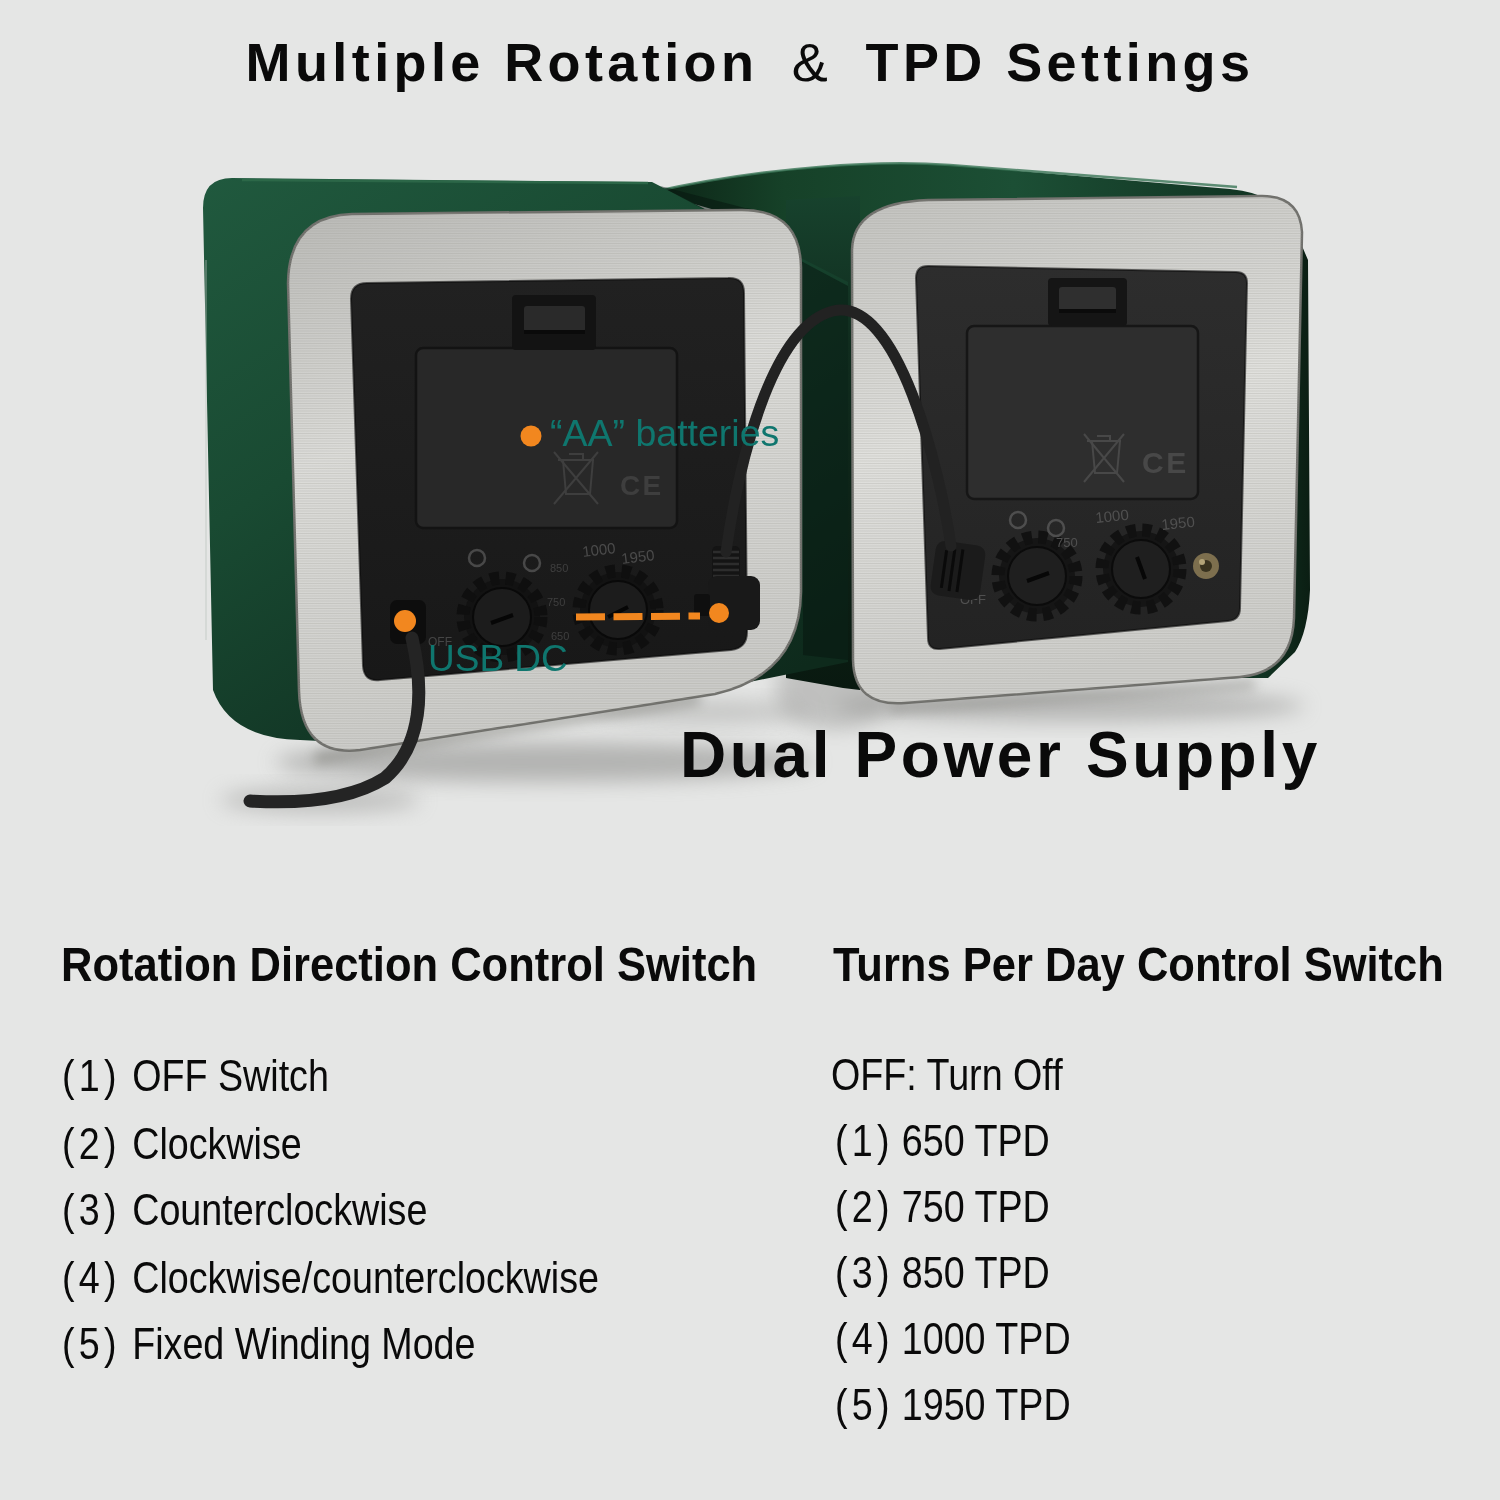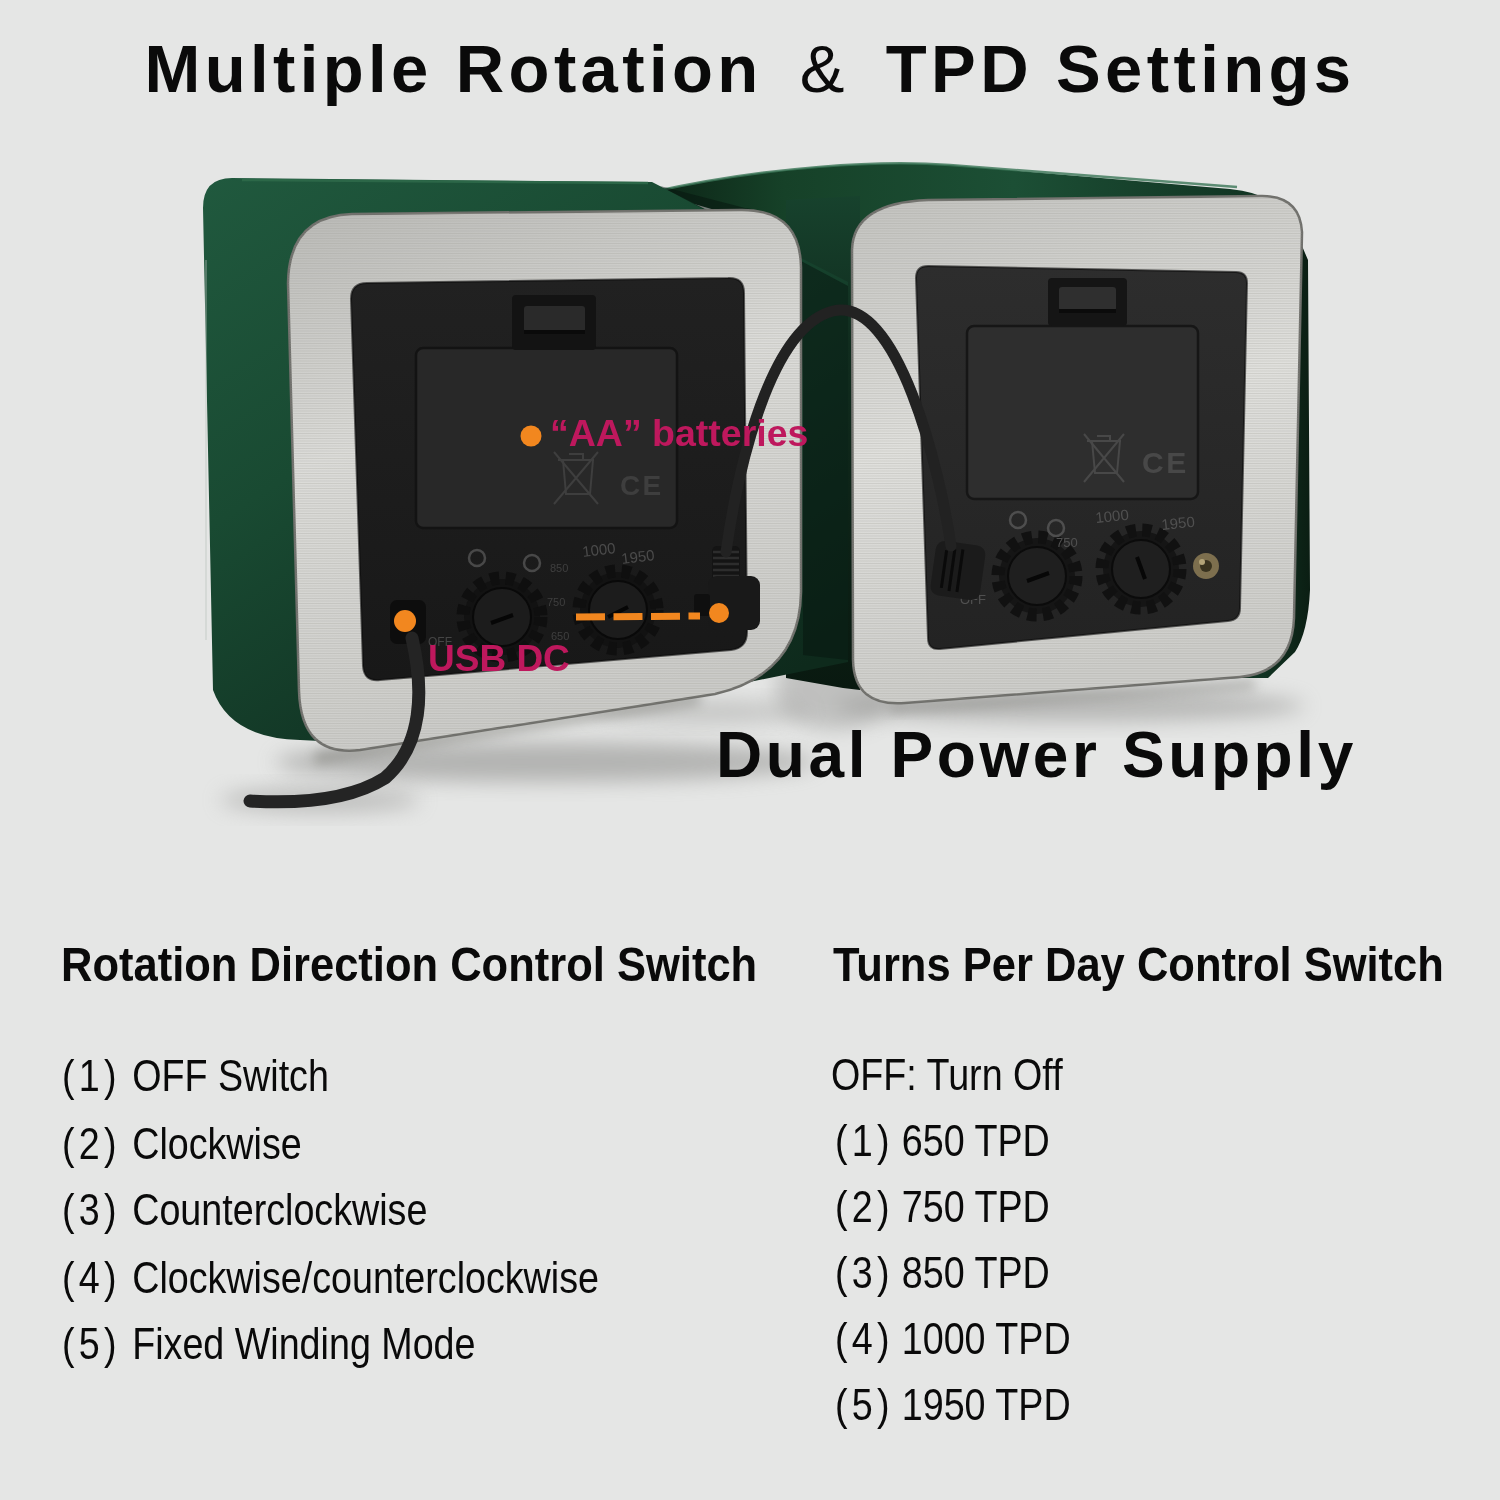--- a/index.html
+++ b/index.html
@@ -1,16 +1,16 @@
 <!DOCTYPE html>
 <html><head><meta charset="utf-8"><style>
 html,body{margin:0;padding:0;width:1500px;height:1500px;background:#e5e6e5;overflow:hidden}
 body{font-family:"Liberation Sans",sans-serif;position:relative}
 .abs{position:absolute}
-.wt{color:#be185d;font-weight:bold;line-height:1;white-space:nowrap}
+.wt{color:#0f766e;font-weight:normal;line-height:1;white-space:nowrap}
 .bt{color:#0a0a0a;line-height:1;white-space:nowrap}
 .ctitle{font-weight:bold;font-size:49px;transform:scaleX(0.888);transform-origin:0 0}
 .row{font-size:44px;transform:scaleX(0.856);transform-origin:0 0}
 .lp{display:inline-block;letter-spacing:5px}
 .lrow .lp{width:82px}
 .rrow .lp{width:78px}
 </style></head>
 <body>
 <svg class="abs" style="left:0;top:0" width="1500" height="1500" viewBox="0 0 1500 1500">
 <defs>
@@ -181,23 +181,23 @@
 <rect x="694" y="594" width="16" height="22" rx="3" fill="#0f0f0f"></rect>
 
 <path d="M726,552 C738,468 770,327 833,311 C898,296 940,470 951,546" fill="none" stroke="#222" stroke-width="11" stroke-linecap="round"></path>
 
 <circle cx="531" cy="436" r="10.5" fill="#f2871f"></circle>
 <circle cx="405" cy="621" r="11" fill="#f2871f"></circle>
 <circle cx="719" cy="613" r="10" fill="#f2871f"></circle>
 <path d="M576,617 L700,616" stroke="#f2871f" stroke-width="7" stroke-dasharray="29 8.5"></path>
 </svg>
 
-<div class="abs bt" id="ttl" style="left:0;top:35px;width:1500px;text-align:center;font-weight:bold;font-size:67px;line-height:1;letter-spacing:4.4px">Multiple Rotation <span style="font-weight:400;margin:0 14px">&amp;</span> TPD Settings</div>
-
-<div class="abs bt" id="dps" style="left:716px;top:723px;font-weight:bold;font-size:64px;line-height:1;letter-spacing:3.6px">Dual Power Supply</div>
+<div class="abs bt" id="ttl" style="left:0;top:35px;width:1500px;text-align:center;font-weight:bold;font-size:54px;line-height:1;letter-spacing:4.4px">Multiple Rotation <span style="font-weight:400;margin:0 14px">&amp;</span> TPD Settings</div>
+
+<div class="abs bt" id="dps" style="left:680px;top:723px;font-weight:bold;font-size:64px;line-height:1;letter-spacing:3.6px">Dual Power Supply</div>
 
 <div class="abs wt" id="aab" style="left:550px;top:415px;font-size:37.5px">“AA” batteries</div>
 <div class="abs wt" id="usb" style="left:428px;top:640px;font-size:37px">USB DC</div>
 
 <div class="abs bt ctitle" id="lt" style="left:61px;top:940px">Rotation Direction Control Switch</div>
 <div class="abs bt ctitle" id="rt" style="left:833px;top:940px">Turns Per Day Control Switch</div>
 
 <div class="abs bt row lrow" style="left:62px;top:1054px"><span class="lp">(1)</span><span>OFF Switch</span></div>
 <div class="abs bt row lrow" style="left:62px;top:1122px"><span class="lp">(2)</span><span>Clockwise</span></div>
 <div class="abs bt row lrow" style="left:62px;top:1188px"><span class="lp">(3)</span><span>Counterclockwise</span></div>

